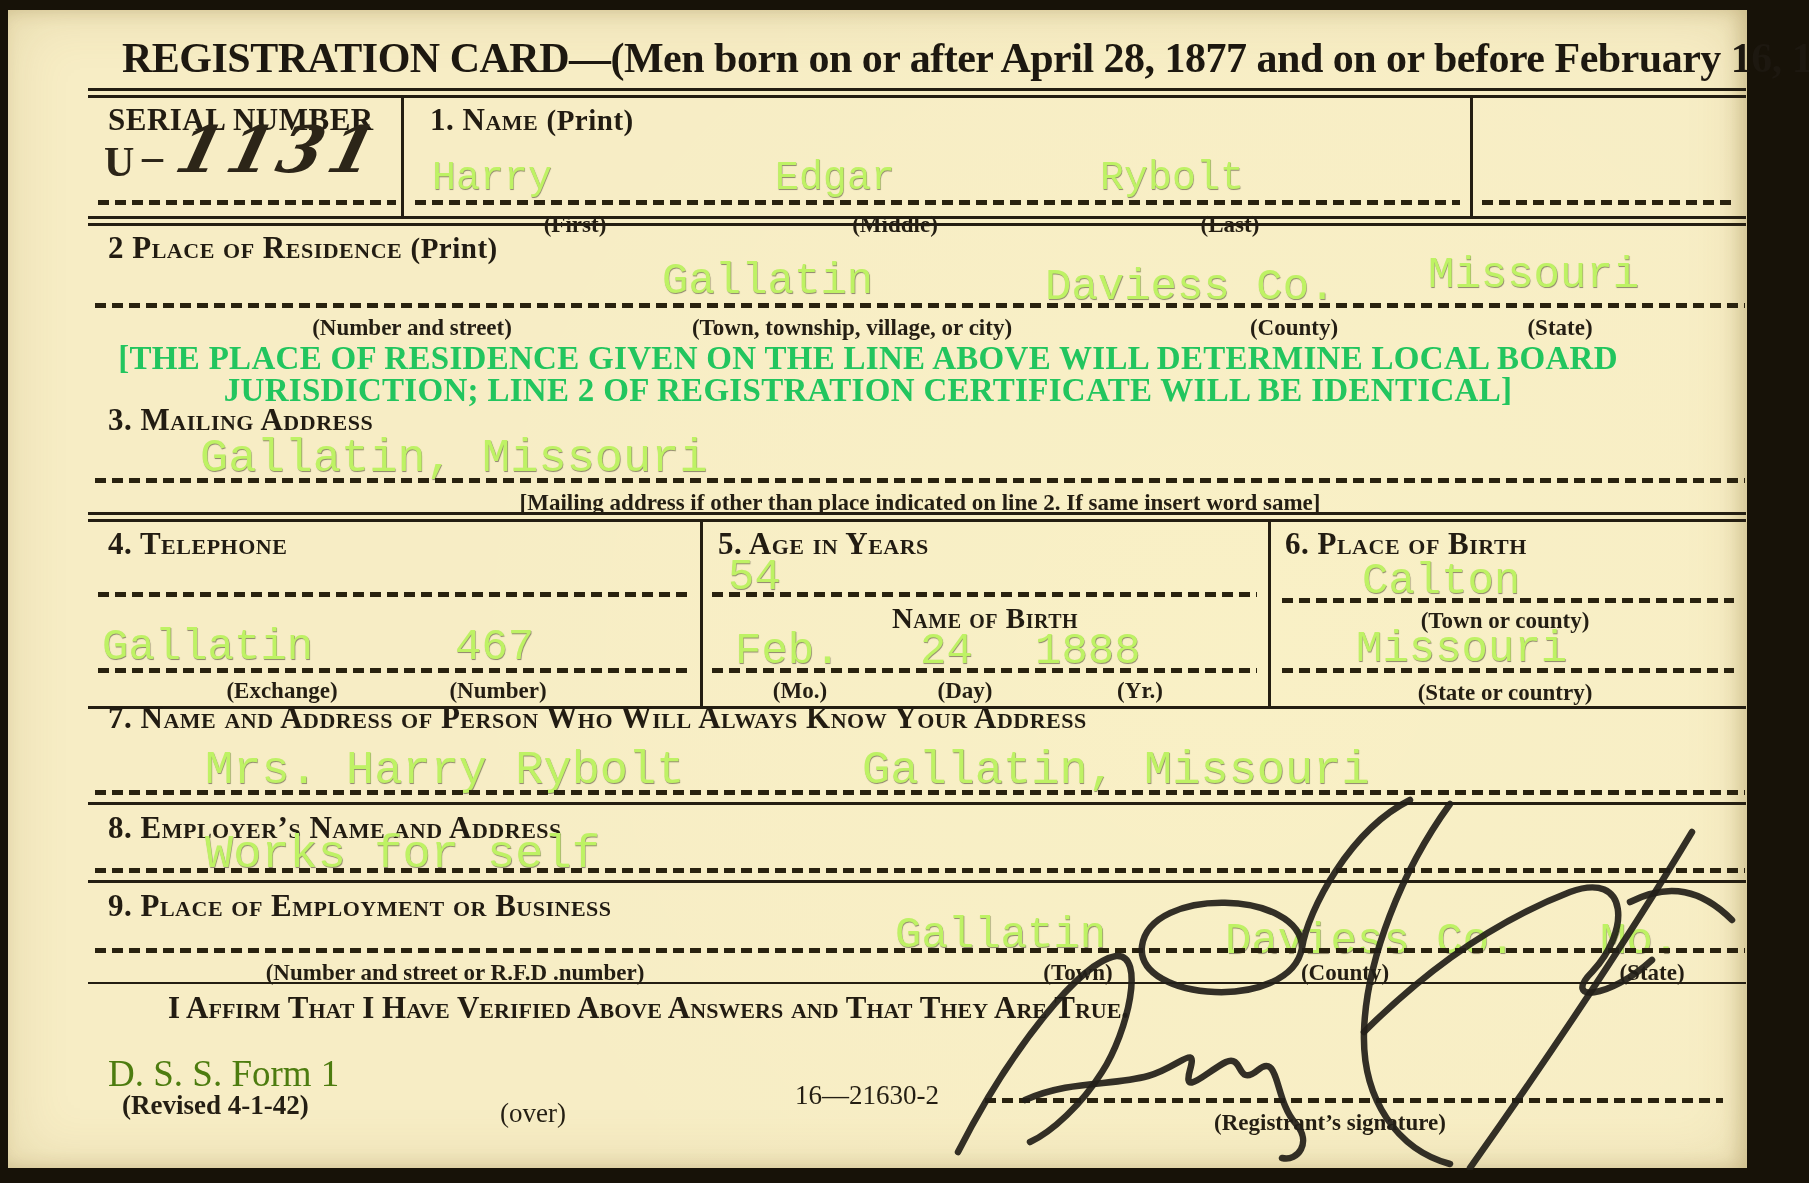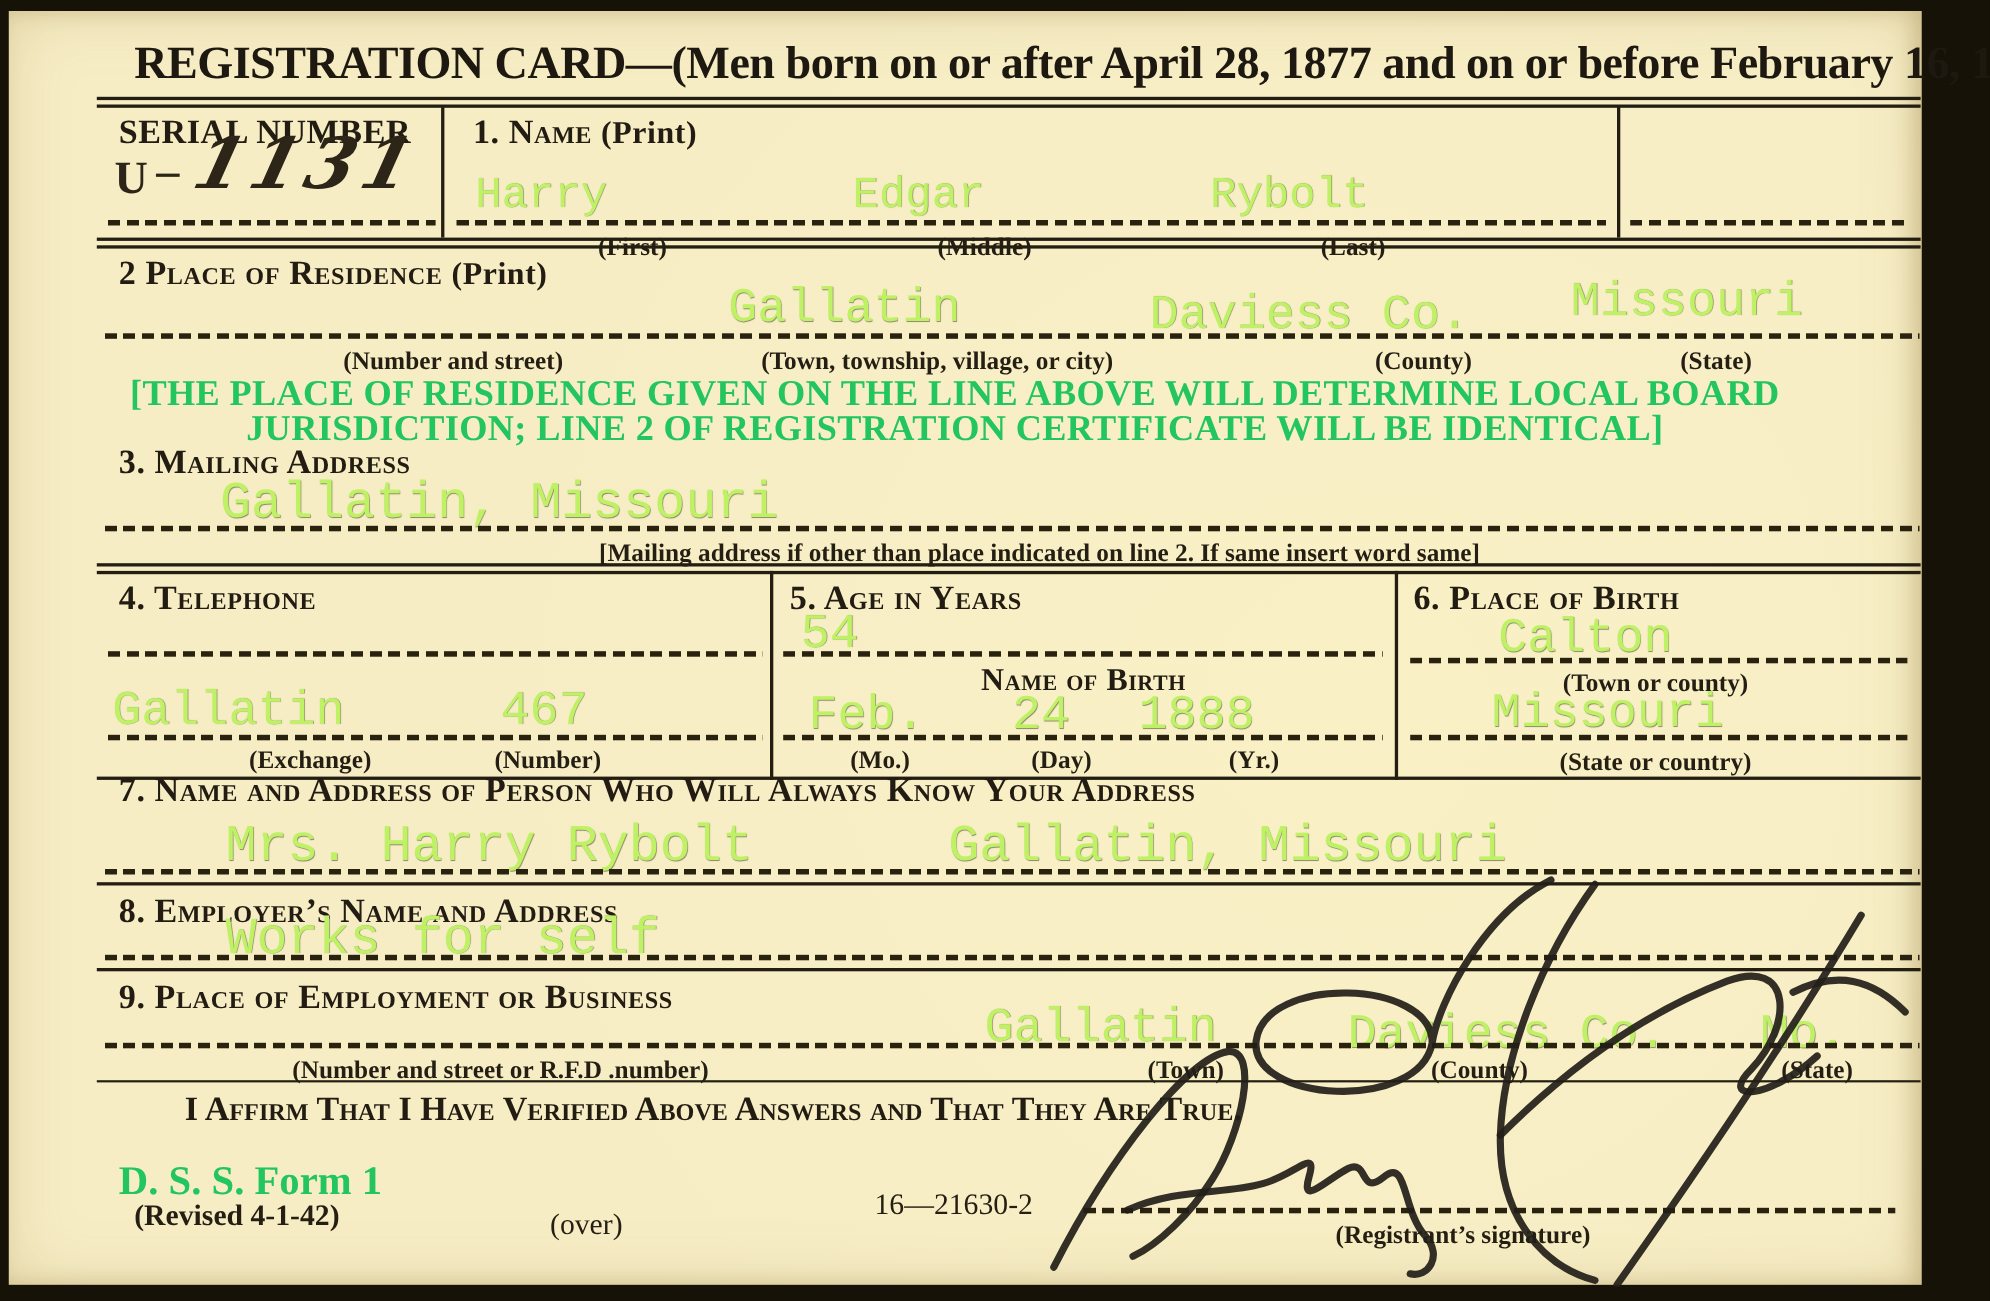--- a/index.html
+++ b/index.html
@@ -22,21 +22,21 @@
   .lbl .paren{font-variant:normal;font-size:29px;}
   .cap{position:absolute;font-weight:700;font-size:23px;color:#241e13;transform:translateX(-50%);white-space:nowrap;}
   .notice{position:absolute;font-weight:700;font-size:33px;color:#22c55e;transform:translateX(-50%);white-space:nowrap;letter-spacing:0.3px;}
   .typed{position:absolute;font-family:"Liberation Mono",monospace;font-size:44px;color:#bef264;
          white-space:nowrap;text-shadow:0.6px 0.6px 0.7px rgba(60,52,36,0.55);}
   .typed.sm{font-size:40px;}
   .hand-u{position:absolute;font-weight:700;font-size:42px;color:#2c2518;}
   .hand-digits{position:absolute;font-family:"DejaVu Serif",serif;font-style:italic;font-weight:700;
          font-size:64px;color:#2c2518;transform:skewX(-14deg);letter-spacing:6px;}
   .affirm{position:absolute;font-weight:700;font-variant:small-caps;font-size:31px;color:#221c12;white-space:nowrap;}
-  .formname{position:absolute;font-weight:700;font-size:37px;color:#22c55e;white-space:nowrap;}
+  .formname{position:absolute;font-weight:400;font-size:37px;color:#4d7c0f;white-space:nowrap;}
   .footnote{position:absolute;font-weight:700;font-size:27px;color:#241e13;white-space:nowrap;}
   .sig-svg{position:absolute;left:930px;top:770px;width:850px;height:400px;z-index:5;}
   .sig-svg path{fill:none;stroke:#221e18;stroke-width:6.5;stroke-linecap:round;opacity:0.92;}
 </style>
 </head>
 <body>
 
 <div class="page">
   <div class="card"></div>
 
@@ -82,21 +82,21 @@
   <div class="cap" style="left:852px;top:315px;">(Town, township, village, or city)</div>
   <div class="cap" style="left:1294px;top:315px;">(County)</div>
   <div class="cap" style="left:1560px;top:315px;">(State)</div>
 
   <div class="notice" style="left:868px;top:340px;">[THE PLACE OF RESIDENCE GIVEN ON THE LINE ABOVE WILL DETERMINE LOCAL BOARD</div>
   <div class="notice" style="left:868px;top:372px;">JURISDICTION; LINE 2 OF REGISTRATION CERTIFICATE WILL BE IDENTICAL]</div>
 
   <div class="lbl" style="left:108px;top:402px;">3.  Mailing Address</div>
   <div class="typed" style="left:200px;top:432px;font-size:47px;">Gallatin, Missouri</div>
   <div class="dash" style="left:95px;top:478px;width:1650px;"></div>
-  <div class="cap" style="left:945px;top:490px;">[Mailing address if other than place indicated on line 2.   If same insert word same]</div>
+  <div class="cap" style="left:920px;top:490px;">[Mailing address if other than place indicated on line 2.   If same insert word same]</div>
 
   <div class="dbl" style="left:88px;top:512px;width:1658px;"></div>
 
   <div class="vline" style="left:700px;top:519px;height:190px;"></div>
   <div class="vline" style="left:1268px;top:519px;height:190px;"></div>
 
   <div class="lbl" style="left:108px;top:526px;">4.  Telephone</div>
   <div class="dash" style="left:98px;top:592px;width:595px;"></div>
   <div class="typed" style="left:102px;top:622px;">Gallatin</div>
   <div class="typed" style="left:455px;top:622px;">467</div>

